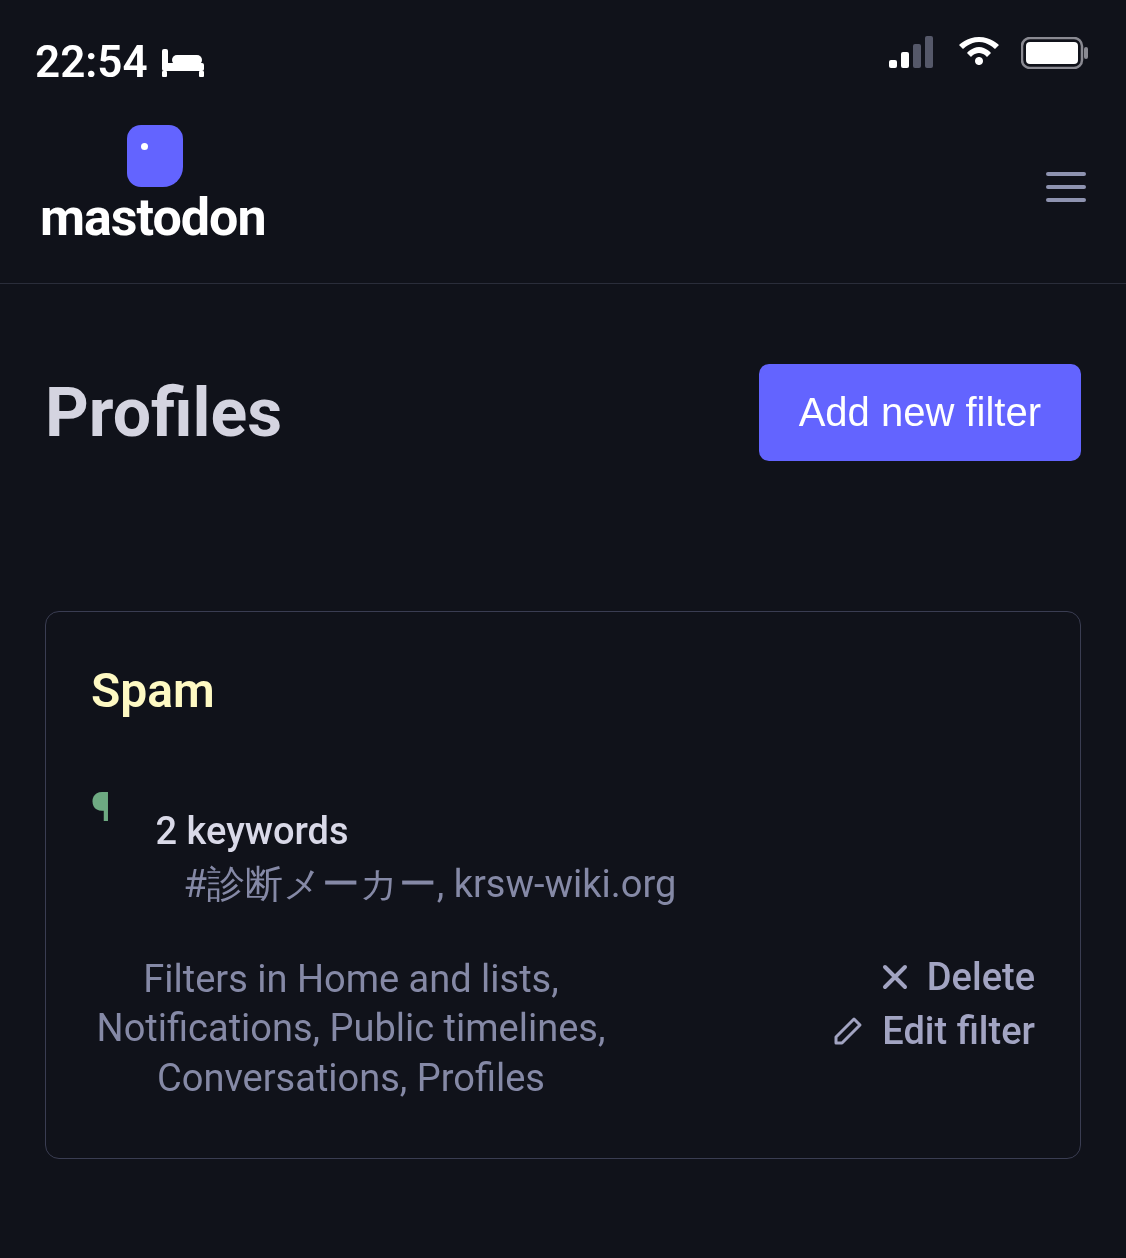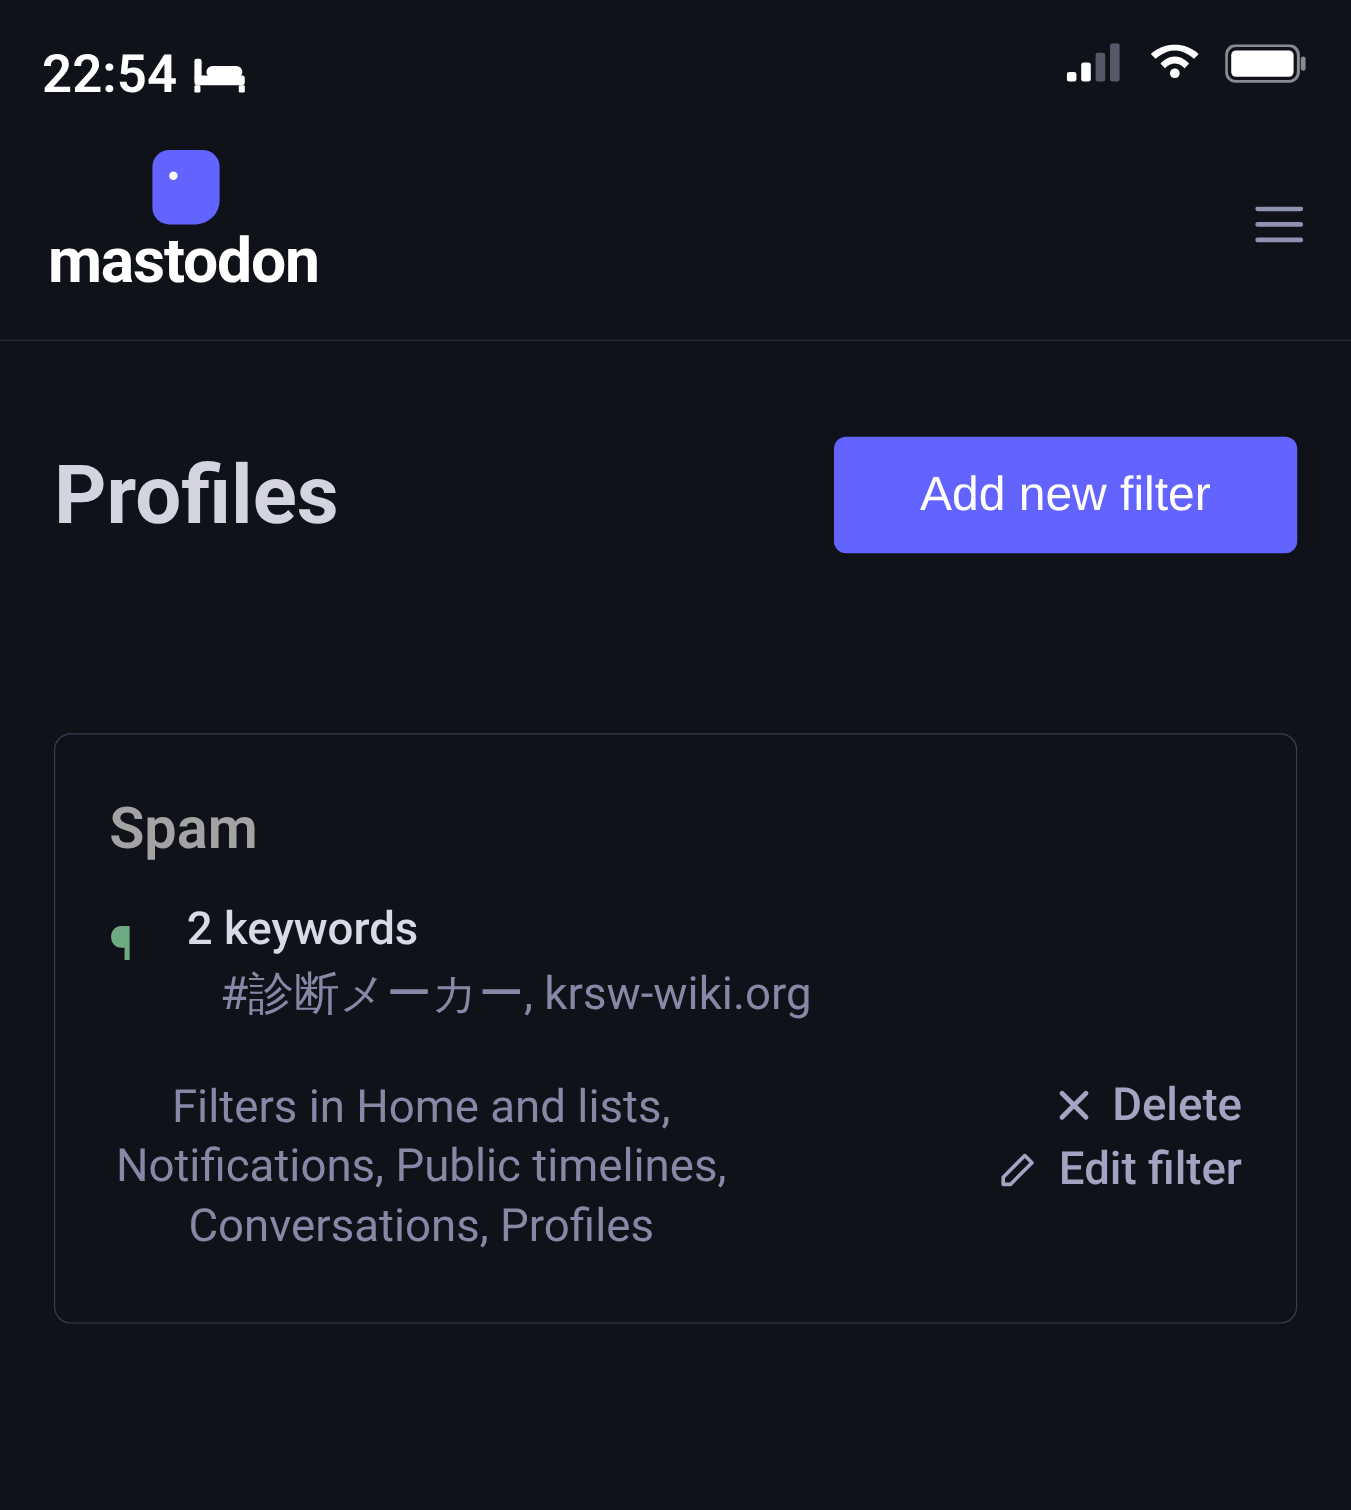--- a/index.html
+++ b/index.html
@@ -97,36 +97,36 @@
     .page-title {
       color: #d4d4e0;
       font-size: 68px;
       font-weight: 700;
     }
     .add-btn {
       background: #6364ff;
       color: #fff;
       font-size: 40px;
       font-weight: 500;
-      padding: 26px 72px;
+      padding: 26px 40px;
       border-radius: 10px;
       border: none;
       cursor: pointer;
     }
     .filter-card {
       margin: 150px 45px 0 45px;
       border: 1px solid #3a3d52;
       border-radius: 14px;
       padding: 50px 45px 55px 45px;
     }
     .filter-name {
-      color: #a3a3a3;
+      color: #fef9c3;
       font-size: 48px;
       font-weight: 600;
-      margin-bottom: 34px;
+      margin-bottom: 55px;
     }
     .keywords-row {
       display: flex;
       align-items: flex-start;
       gap: 45px;
       margin-bottom: 45px;
     }
     .pilcrow-icon {
       color: #6eaa82;
       font-size: 40px;
@@ -135,20 +135,21 @@
     }
     .keywords-text {
       display: flex;
       flex-direction: column;
       gap: 6px;
     }
     .keywords-count {
       color: #d9d9e8;
       font-size: 38px;
       font-weight: 500;
+      margin-top: 35px;
     }
     .keywords-list {
       color: #8589a6;
       font-size: 38px;
       margin-left: 28px;
     }
     .filter-bottom {
       display: flex;
       justify-content: space-between;
       align-items: flex-start;

